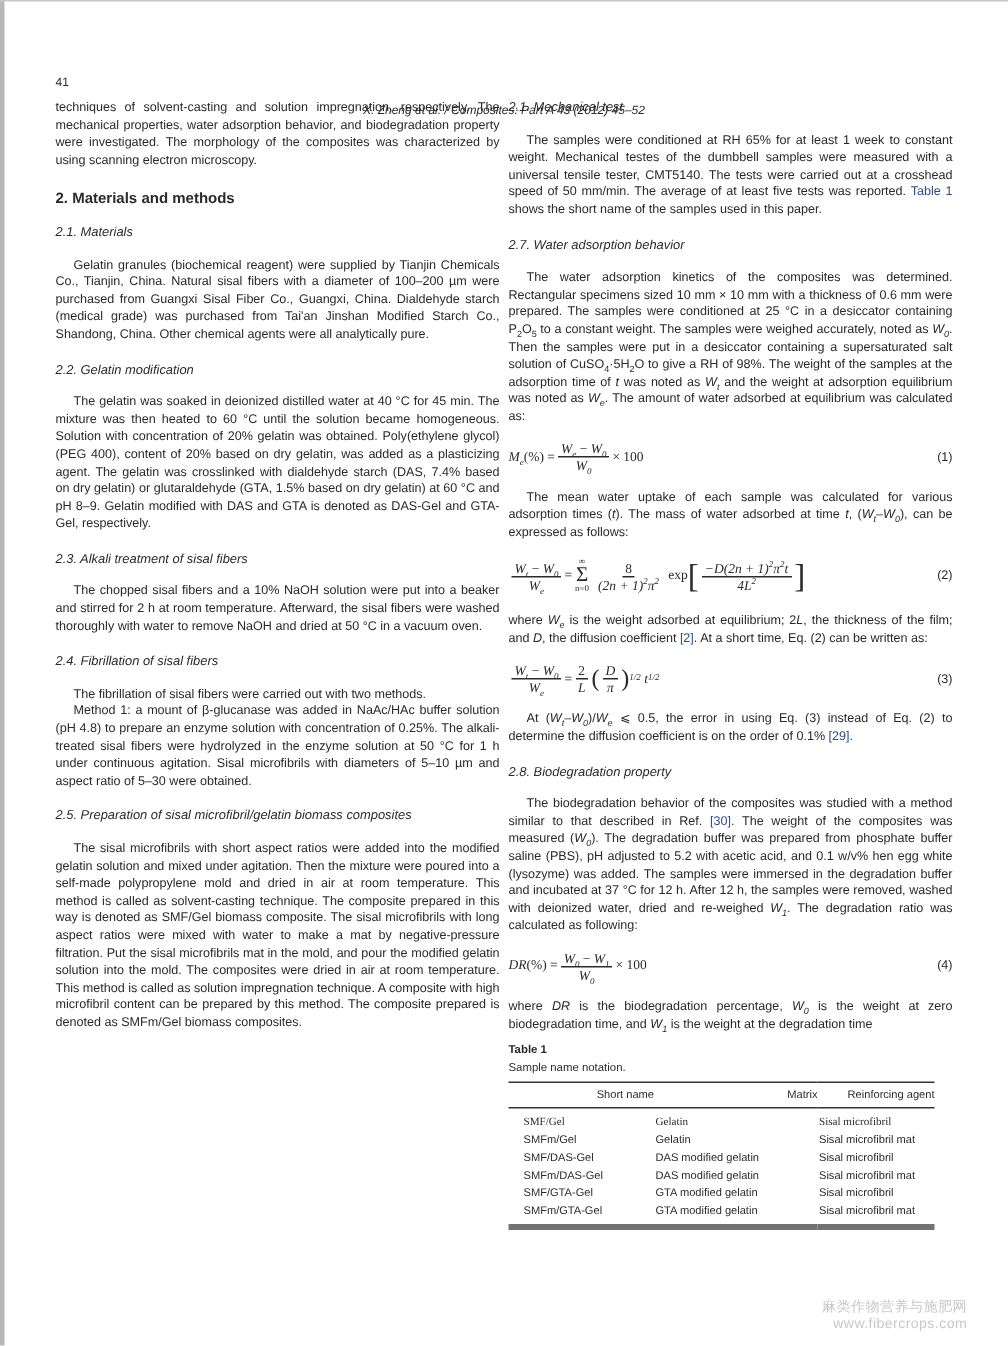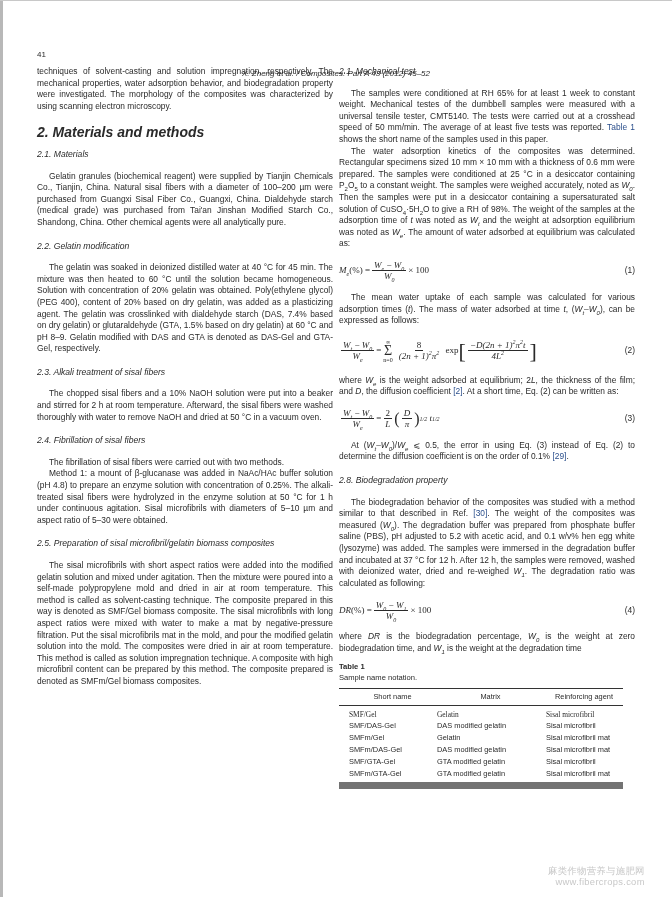--- a/index.html
+++ b/index.html
@@ -10,41 +10,41 @@
   }
   .frame-left { position: absolute; left: 0; top: 0; width: 3px; height: 897px; background: #b8b8b8; }
   .frame-top { position: absolute; left: 0; top: 0; width: 672px; height: 1px; background: #c8c8c8; }
   .page-num { position: absolute; left: 37px; top: 50px; font-size: 8px; }
   .running-head { position: absolute; left: 0; width: 672px; top: 50px; text-align: center; font-size: 8px; font-style: italic; margin-top: 19px; }
   .col { position: absolute; top: 66px; width: 296px; font-size: 8.4px; line-height: 11.6px; }
   .col.left { left: 37px; }
   .col.right { left: 339px; }
   p { margin: 0; text-align: justify; text-indent: 12px; hyphens: auto; }
   p.noindent { text-indent: 0; }
-  h2 { font-size: 14px; font-weight: bold; margin: 15px 0 10px 0; font-style: italic; }
+  h2 { font-size: 10px; font-weight: bold; margin: 15px 0 10px 0; }
   h3 { font-size: 8.6px; font-style: italic; font-weight: normal; margin: 12px 0 10px 0; }
   h3.first { margin-top: 0; }
   .link { color: #2b4f8c; }
   sub, sup { font-size: 6px; line-height: 0; }
   .eq { position: relative; margin: 9px 0 9px 0; height: 24px; display: flex; align-items: center; font-style: italic; font-family: "Liberation Serif", "DejaVu Serif", serif; font-size: 9px; }
   .eq .num { position: absolute; right: 0; font-style: normal; font-family: "Liberation Sans", sans-serif; font-size: 8.4px; }
   .frac { display: inline-flex; flex-direction: column; align-items: center; vertical-align: middle; margin: 0 2px; }
   .frac .n { border-bottom: 0.8px solid #2a2a2a; padding: 0 2px; line-height: 10px; }
   .frac .d { padding: 0 2px; line-height: 10px; }
   .up { font-style: normal; }
   .sum { display: inline-flex; flex-direction: column; align-items: center; font-size: 6px; line-height: 6px; margin: 0 2px; font-style: normal; }
   .sum .sig { font-size: 14px; line-height: 12px; }
   .bracket { font-size: 22px; font-style: normal; line-height: 20px; }
   .tbl-title { font-weight: bold; font-size: 7.6px; margin-top: 6px; }
   .tbl-caption { font-size: 7.6px; margin-bottom: 4px; }
   table { border-collapse: collapse; width: 284px; font-size: 7.4px; line-height: 9.8px; }
   thead tr { border-top: 1px solid #333; border-bottom: 1px solid #333; }
-  thead th { font-weight: normal; text-align: center; padding: 3px 0 3px 0; }
+  thead th { font-weight: normal; text-align: right; padding: 3px 0 3px 0; }
   tbody tr:first-child td { padding-top: 4px; font-family: Liberation Serif, serif; }
-  tbody tr:last-child td { padding-bottom: 4px; border-bottom: 7px solid #737373; }
+  tbody tr:last-child td { padding-bottom: 4px; border-bottom: 4px solid #737373; }
   td:first-child, th:first-child { padding-left: 10px; width: 86px; }
   td:nth-child(2), th:nth-child(2) { width: 107px; }
   .watermark { position: absolute; left: 548px; top: 865px; font-size: 9.4px; color: #c8c8c8; line-height: 11px; text-align: right; letter-spacing: 0.3px; }
 </style>
 </head>
 <body>
 
 <div class="frame-left"></div>
 <div class="frame-top"></div>
 
@@ -64,20 +64,21 @@
   <p>The fibrillation of sisal fibers were carried out with two methods.</p>
   <p>Method 1: a mount of β-glucanase was added in NaAc/HAc buffer solution (pH 4.8) to prepare an enzyme solution with concentration of 0.25%. The alkali-treated sisal fibers were hydrolyzed in the enzyme solution at 50 °C for 1 h under continuous agitation. Sisal microfibrils with diameters of 5–10 µm and aspect ratio of 5–30 were obtained.</p>
   <h3>2.5. Preparation of sisal microfibril/gelatin biomass composites</h3>
   <p>The sisal microfibrils with short aspect ratios were added into the modified gelatin solution and mixed under agitation. Then the mixture were poured into a self-made polypropylene mold and dried in air at room temperature. This method is called as solvent-casting technique. The composite prepared in this way is denoted as SMF/Gel biomass composite. The sisal microfibrils with long aspect ratios were mixed with water to make a mat by negative-pressure filtration. Put the sisal microfibrils mat in the mold, and pour the modified gelatin solution into the mold. The composites were dried in air at room temperature. This method is called as solution impregnation technique. A composite with high microfibril content can be prepared by this method. The composite prepared is denoted as SMFm/Gel biomass composites.</p>
 </div>
 
 <div class="col right">
   <h3 class="first">2.1. Mechanical test</h3>
   <p><span>The samples were conditioned at RH 65% for at least 1 week to constant weight. Mechanical testes of the dumbbell samples were measured with a universal tensile tester, CMT5140. The tests were carried out at a crosshead speed of 50 mm/min. The average of at least five tests was reported. </span><span class="link">Table 1</span><span> shows the short name of the samples used in this paper.</span></p>
 
+  <h3>2.7. Water adsorption behavior</h3>
   <p><span>The water adsorption kinetics of the composites was determined. Rectangular specimens sized 10 mm × 10 mm with a thickness of 0.6 mm were prepared. The samples were conditioned at 25 °C in a desiccator containing P</span><sub>2</sub><span>O</span><sub>5</sub><span> to a constant weight. The samples were weighed accurately, noted as </span><i>W<sub>0</sub></i><span>. Then the samples were put in a desiccator containing a supersaturated salt solution of CuSO</span><sub>4</sub><span>·5H</span><sub>2</sub><span>O to give a RH of 98%. The weight of the samples at the adsorption time of </span><i>t</i><span> was noted as </span><i>W<sub>t</sub></i><span> and the weight at adsorption equilibrium was noted as </span><i>W<sub>e</sub></i><span>. The amount of water adsorbed at equilibrium was calculated as:</span></p>
 
   <div class="eq">
     <span><span>M</span><sub>e</sub><span class="up">(%) =</span></span>
     <span class="frac">
         <span class="n">W<sub>e</sub> <span class="up">−</span> W<sub>0</sub></span>
         <span class="d">W<sub>0</sub></span>
       </span>
     <span class="up">× 100</span>
     <span class="num">(1)</span>
@@ -156,28 +157,28 @@
         <th>Reinforcing agent</th>
       </tr>
     </thead>
     <tbody>
       <tr>
           <td>SMF/Gel</td>
           <td>Gelatin</td>
           <td>Sisal microfibril</td>
         </tr>
       <tr>
+          <td>SMFm/Gel</td>
+          <td>Gelatin</td>
+          <td>Sisal microfibril mat</td>
+        </tr>
+      <tr>
           <td>SMF/DAS-Gel</td>
           <td>DAS modified gelatin</td>
           <td>Sisal microfibril</td>
-        </tr>
-      <tr>
-          <td>SMFm/Gel</td>
-          <td>Gelatin</td>
-          <td>Sisal microfibril mat</td>
         </tr>
       <tr>
           <td>SMFm/DAS-Gel</td>
           <td>DAS modified gelatin</td>
           <td>Sisal microfibril mat</td>
         </tr>
       <tr>
           <td>SMF/GTA-Gel</td>
           <td>GTA modified gelatin</td>
           <td>Sisal microfibril</td>

